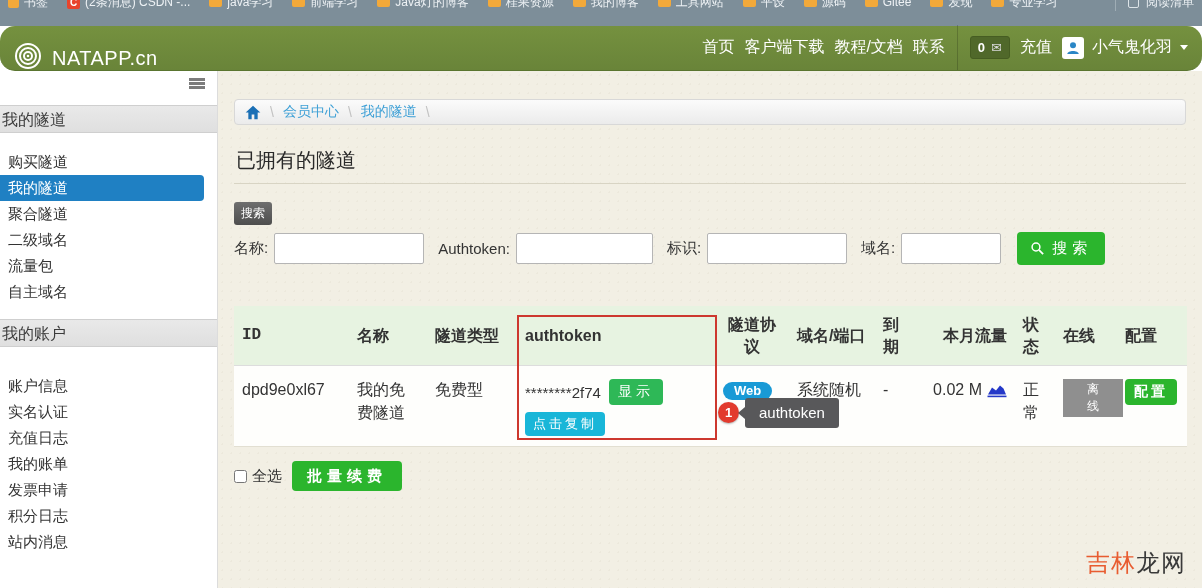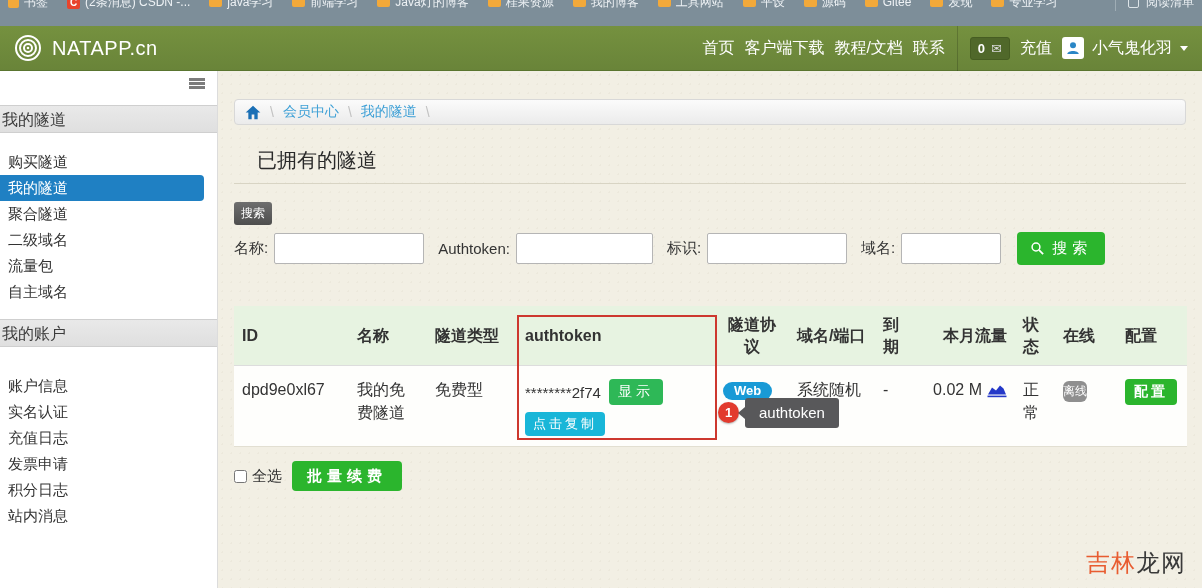--- a/index.html
+++ b/index.html
@@ -13,21 +13,21 @@
   .bm-item { display:flex; align-items:center; gap:5px; flex-shrink:0; }
   .ico-folder { width:13px; height:10px; background:#f3a93a; border-radius:2px; flex-shrink:0; }
   .ico-csdn { width:13px; height:13px; background:#e8442c; border-radius:2px; color:#fff; font-size:10px;
               font-weight:bold; display:flex; align-items:center; justify-content:center; flex-shrink:0; }
   .ico-bm { width:11px; height:11px; background:#f3a93a; border-radius:2px; flex-shrink:0; }
   .bm-right { margin-left:auto; display:flex; align-items:center; gap:7px; border-left:1px solid #9fadb5; padding-left:12px; }
   .ico-readlist { width:11px; height:11px; border:1px solid #dde4e8; border-radius:2px; flex-shrink:0; }
 
   
   .header { height:45px; background:linear-gradient(#75913f,#698439); border-bottom:1px solid #5a7530;
-            display:flex; align-items:center; padding:0 14px; }
+            display:flex; align-items:flex-end; padding:0 14px;border-radius:15px; }
   .brand { color:#fff; font-size:20px; margin-left:10px; letter-spacing:.5px; }
   .nav { margin-left:auto; display:flex; align-items:center; gap:10px; }
   .nav-link { color:#fff; font-size:16px; cursor:pointer; }
   .hdr-divider { width:1px; height:45px; background:rgba(0,0,0,.18); margin:0 2px; }
   .msg-badge { background:#50682a; border:1px solid #465d22; border-radius:3px; padding:3px 7px;
                display:flex; align-items:center; gap:6px; color:#fff; font-size:13px; font-weight:bold; cursor:pointer; }
   .envelope { color:#d9d9d9; font-size:13px; line-height:1; }
   .user-box { display:flex; align-items:center; gap:8px; cursor:pointer; }
   .user-ico { width:22px; height:22px; background:#fff; border-radius:3px; display:flex; align-items:center; justify-content:center; }
   .user-name { color:#fff; font-size:16px; }
@@ -49,52 +49,52 @@
 
   .main { flex:1; background-color:#f2efe4;
           background-image:radial-gradient(rgba(120,110,80,.05) 1px, transparent 1px); background-size:9px 9px;
           padding:28px 16px 0 16px; position:relative; overflow:hidden; }
 
   .breadcrumb { height:26px; background:linear-gradient(#fbfbfb,#ebebeb); border:1px solid #d8d8d8; border-radius:4px;
                 display:flex; align-items:center; gap:9px; padding:0 10px; font-size:14px; }
   .bc-link { color:#3ea0d6; cursor:pointer; }
   .bc-sep { color:#c2c2c2; }
 
-  .page-title { margin-top:22px; font-size:20px; color:#2a2a2a; font-weight:400; padding-left:2px;margin-left:21px; }
+  .page-title { margin-top:22px; font-size:20px; color:#2a2a2a; font-weight:400; padding-left:2px; }
   .title-rule { border:none; border-top:1px solid #d8d4c4; margin-top:9px; }
 
   .search-tag { display:inline-block; margin-top:18px; background:linear-gradient(#6e6e6e,#4e4e4e); color:#fff;
                 font-size:12px; padding:3px 7px; border-radius:3px; cursor:pointer; }
 
   .filter-row { display:flex; align-items:center; margin-top:7px; font-size:15px; color:#333; }
   .filter-row label { margin-right:6px; }
   .filter-row input { height:31px; border:1px solid #b5b5b5; border-radius:2px; background:#fff; padding:0 6px;
                       font-size:14px; margin-right:14px; }
   .in-name { width:150px; } .in-token { width:137px; } .in-tag { width:140px; } .in-domain { width:100px; margin-right:0 !important; }
   .btn { border:none; color:#fff; border-radius:4px; cursor:pointer; font-family:inherit; }
   .btn-search { margin-left:16px; background:#2bb52d; height:33px; padding:0 13px; font-size:15px; letter-spacing:5px;
                 display:flex; align-items:center; gap:7px; }
 
   
   .table-wrap { position:relative; margin-top:41px; }
   table { width:100%; border-collapse:collapse; table-layout:fixed; font-size:16px; color:#333; }
   thead th { background:#e7f3e1; text-align:left; font-weight:bold; padding:8px 8px; vertical-align:middle; height:56px; line-height:1.35; }
   tbody td { background:#fefefc; padding:13px 8px 10px; vertical-align:top; border-top:1px solid #ddd; border-bottom:1px solid #e2dfd2; height:74px; line-height:1.4; }
-  .col-id{width:115px;} .col-name{width:78px;} .col-type{width:90px;} .col-auth{width:198px;}
+  .col-id{width:115px;font-family:Liberation Mono, monospace;} .col-name{width:78px;} .col-type{width:90px;} .col-auth{width:198px;}
   .col-proto{width:74px;text-align:center;} .col-domain{width:86px;} .col-expire{width:42px;} .col-traffic{width:98px;}
   .col-status{width:40px;} .col-online{width:62px;} .col-config{width:70px;}
   th.right, td.right { text-align:right; }
 
   .token-line { display:flex; align-items:center; gap:8px; }
   .token-mask { font-size:15px; }
   .btn-show { background:#2eb857; font-size:14px; padding:4px 9px; letter-spacing:4px; }
   .btn-copy { background:#19b6d8; font-size:13px; padding:3px 8px; letter-spacing:3px; margin-top:7px; border-radius:4px; }
   .pill-web { display:inline-block; background:#199ad6; color:#fff; font-size:13px; font-weight:bold;
               border-radius:11px; padding:0 11px; }
-  .pill-offline { display:inline-block; background:#8f8f8f; color:#fff; font-size:12px; border-radius:6px; padding:2px 0; }
+  .pill-offline { display:inline-block; background:#8f8f8f; color:#fff; font-size:12px; border-radius:0; padding:2px 24px; }
   .btn-config { background:#2bb52d; font-size:14px; font-weight:bold; padding:4px 9px; letter-spacing:3px; }
   .traffic-cell { display:flex; justify-content:flex-end; align-items:center; gap:5px; }
 
   .auth-outline { position:absolute; left:283px; top:9px; width:200px; height:calc(100% - 16px);
                   border:2px solid #cd382e; pointer-events:none; }
   .ann-circle { position:absolute; left:484px; top:96px; width:21px; height:21px; border-radius:50%; background:#e23b2e;
                 color:#fff; font-size:13px; font-weight:bold; display:flex; align-items:center; justify-content:center;
                 box-shadow:0 1px 2px rgba(0,0,0,.3); }
   .ann-tip { position:absolute; left:511px; top:92px; background:#58585a; color:#fff; font-size:15px;
              padding:6px 14px 7px; border-radius:3px; }
@@ -225,20 +225,21 @@
         <li class="sb-item">聚合隧道</li>
         <li class="sb-item">二级域名</li>
         <li class="sb-item">流量包</li>
         <li class="sb-item">自主域名</li>
       </ul>
       <div class="sb-header second">我的账户</div>
       <ul class="sb-list" style="padding-top:26px;">
         <li class="sb-item">账户信息</li>
         <li class="sb-item">实名认证</li>
         <li class="sb-item">充值日志</li>
+        <li class="sb-item">我的账单</li>
         <li class="sb-item">发票申请</li>
         <li class="sb-item">积分日志</li>
         <li class="sb-item">站内消息</li>
       </ul>
     </aside>
 
     <main class="main">
       <div class="breadcrumb">
         <svg width="16" height="15" viewBox="0 0 24 22">
           <path d="M12 1 L1 11 H5 V21 H10 V14 H14 V21 H19 V11 H23 Z" fill="#1a6fb5"></path>

